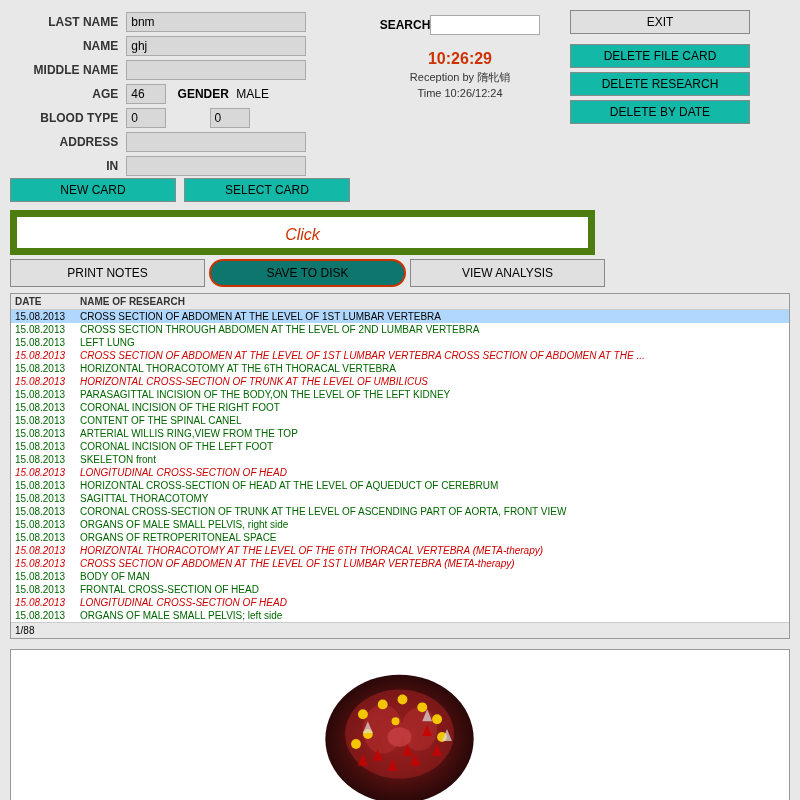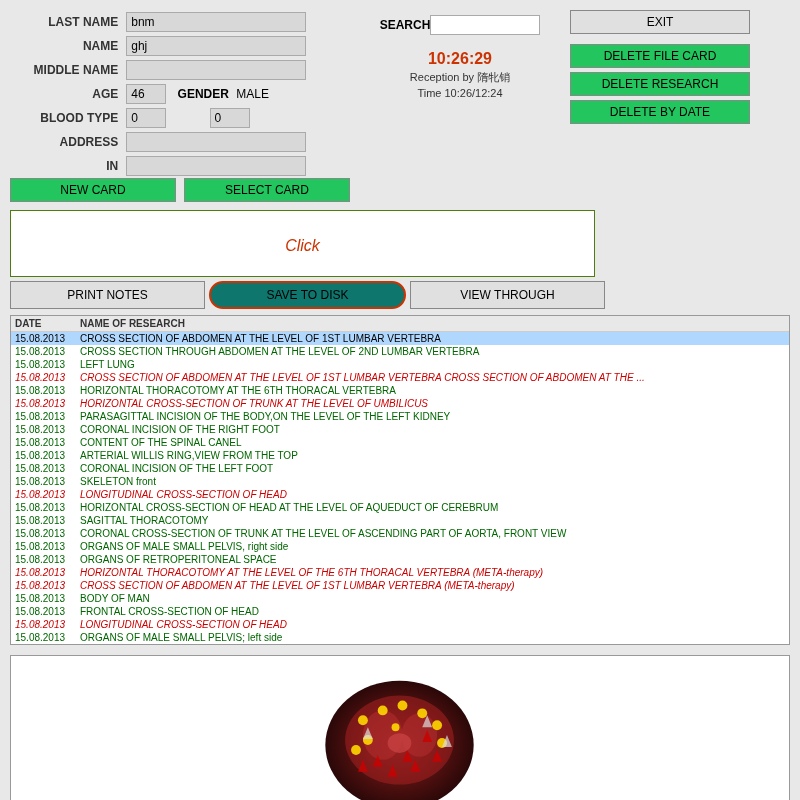--- a/index.html
+++ b/index.html
@@ -92,21 +92,21 @@
       color: #333;
       margin-top: 2px;
     }
     .right-buttons {
       flex: 0 0 180px;
       display: flex;
       flex-direction: column;
       gap: 4px;
     }
     .btn {
-      background: #22c55e;
+      background: #14b8a6;
       border: 1px solid #888;
       padding: 4px 8px;
       font-size: 12px;
       cursor: pointer;
       text-align: center;
     }
     .btn-exit {
       background: #e0e0e0;
       margin-bottom: 6px;
     }
@@ -309,34 +309,34 @@
     <div class="right-buttons">
       <button class="btn btn-exit">EXIT</button>
       <button class="btn">DELETE FILE CARD</button>
       <button class="btn">DELETE RESEARCH</button>
       <button class="btn">DELETE BY DATE</button>
     </div>
 
   </div>
 
   <div style="display:flex; gap:10px; margin-bottom:4px;">
-    <div style="flex:1; background:white; border:1px solid #4d7c0f; min-height:45px; padding:21px;">
+    <div style="flex:1; background:white; border:7px solid #4d7c0f; min-height:45px; padding:4px;">
       <div class="click-text">
         <span>Click</span>
       </div>
     </div>
     <div style="flex:0 0 185px;"></div>
   </div>
 
   <div style="display:flex; gap:0; margin-bottom:6px; align-items:center;">
     <div style="flex:1;">
       <div style="display:flex; gap:0;">
         <button class="toolbar-btn" style="flex:1; background:#e0e0e0; border:1px solid #888; padding:5px; cursor:pointer; font-size:12px;">PRINT NOTES</button>
         <button class="toolbar-btn save-disk" style="flex:1; border:2px solid #cc3300; border-radius:15px; background:#0f766e; padding:5px; cursor:pointer; font-size:12px; margin:0 4px;">SAVE TO DISK</button>
-        <button class="toolbar-btn" style="flex:1; background:#e0e0e0; border:1px solid #888; padding:5px; cursor:pointer; font-size:12px;">VIEW THROUGH</button>
+        <button class="toolbar-btn" style="flex:1; background:#e0e0e0; border:1px solid #888; padding:5px; cursor:pointer; font-size:12px;">VIEW ANALYSIS</button>
       </div>
     </div>
     <div style="flex:0 0 185px;"></div>
   </div>
 
   <div class="content-section">
 
     <div class="data-table-container">
       <table class="data-table">
         <thead>
@@ -437,20 +437,21 @@
             <tr style="font-style: italic; color: rgb(204, 0, 0);">
               <td style="white-space: nowrap; font-size: 10px;">15.08.2013</td>
               <td style="font-size: 10px; overflow: hidden; max-width: 280px; white-space: nowrap;">LONGITUDINAL CROSS-SECTION OF HEAD</td>
             </tr>
             <tr style="color: rgb(0, 102, 0);">
               <td style="white-space: nowrap; font-size: 10px;">15.08.2013</td>
               <td style="font-size: 10px; overflow: hidden; max-width: 280px; white-space: nowrap;">ORGANS OF MALE SMALL PELVIS; left side</td>
             </tr>
           </tbody>
       </table>
+      <div class="page-indicator">1/88</div>
     </div>
 
     <div class="right-panel">
 
       <div class="image-container">
         <svg class="medical-image" viewBox="0 0 185 180" xmlns="http://www.w3.org/2000/svg">
 
           <defs>
             <radialGradient id="bgGrad" cx="50%" cy="50%" r="50%">
               <stop offset="0%" style="stop-color:#8B2020;stop-opacity:1"></stop>

